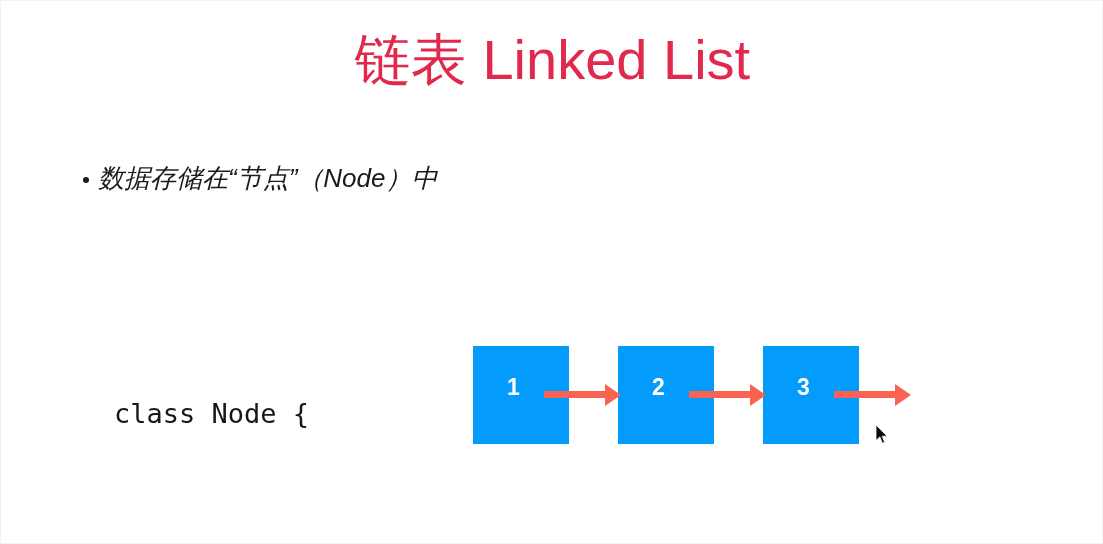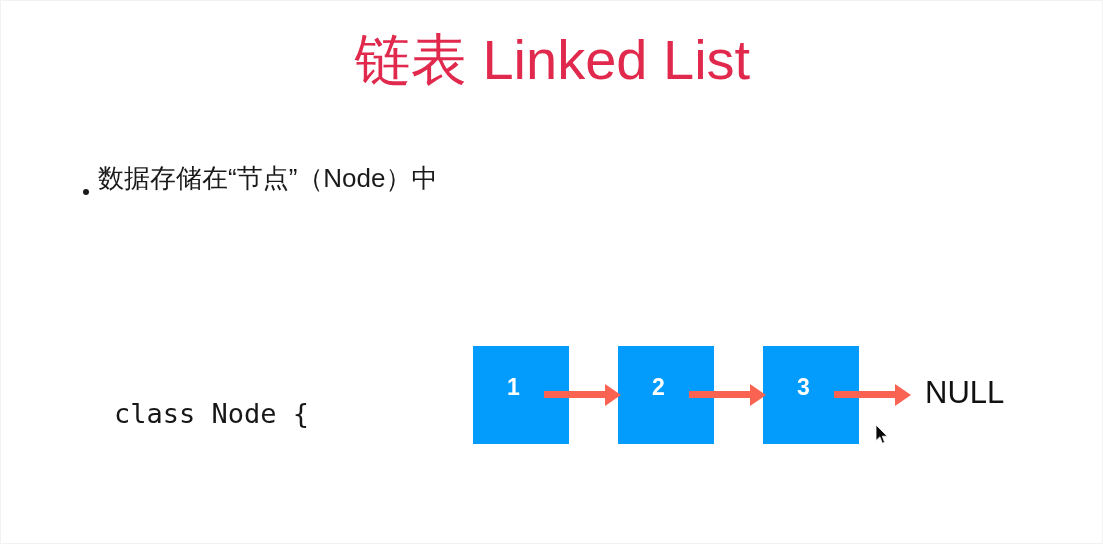--- a/index.html
+++ b/index.html
@@ -35,22 +35,23 @@
     letter-spacing: 0px;
     white-space: pre;
   }
 
   
   #bullet-row {
     position: absolute;
     left: 82px;
     top: 160px;
     display: flex;
-    align-items: flex-end;
+    align-items: flex-start;
     gap: 9px;
+    font-style: italic;
   }
   .bullet-dot {
     width: 6px;
     height: 6px;
     border-radius: 50%;
     background: #1a1a1a;
     margin-top: 16px;
     flex: 0 0 auto;
   }
   .bullet-text {
@@ -179,20 +180,19 @@
     </div>
 
     <div class="node-box" id="node-2">
       <span class="node-label">3</span>
     </div>
 
     <div class="arrow" id="arrow-0"></div>
     <div class="arrow" id="arrow-1"></div>
     <div class="arrow" id="arrow-2"></div>
 
-    <div id="null-label">NULL</div>
   </div>
 
   <svg id="mouse-cursor" viewBox="0 0 13 19">
     <polygon points="0,0 0,15.5 3.9,11.9 6.3,18.2 8.6,17.3 6.3,11.2 11.2,11.2" fill="#0a0a0a" stroke="#ffffff" stroke-width="0.8"></polygon>
   </svg>
 
 </div>
 
 </body></html>

